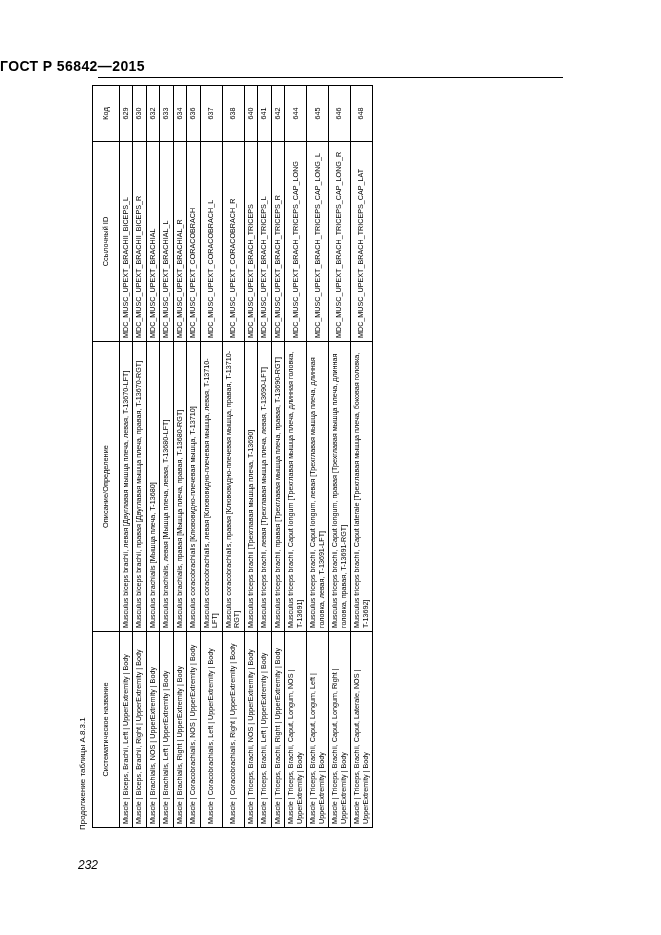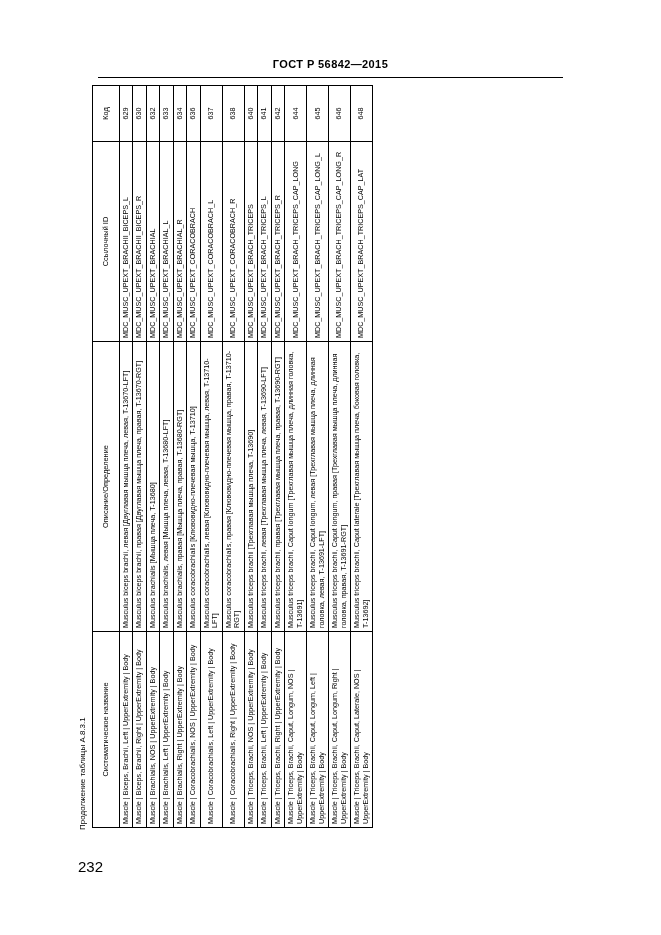--- a/index.html
+++ b/index.html
@@ -19,22 +19,21 @@
     position: absolute;
     left: 0; top: 0;
     width: 661px;
     height: 935px;
   }
   .std-header {
     position: absolute;
     left: 0;
     top: 58px;
     width: 661px;
-    text-align: center;
-    font-size: 11px;
+    font-size: 14px;
     font-weight: bold;
     letter-spacing: 0.4px;
   }
   .header-rule {
     position: absolute;
     left: 98px;
     top: 77px;
     width: 465px;
     height: 1px;
     background: #000;
@@ -45,21 +44,22 @@
     top: 830px;
     font-size: 8px;
     transform-origin: 0 0;
     transform: rotate(-90deg);
     white-space: nowrap;
   }
   .page-num {
     position: absolute;
     left: 78px;
     top: 858px;
-    font-size: 15px;
+    font-size: 12px;
+    font-style: italic;
   }
   
   .table-wrap {
     position: absolute;
     left: 92px;
     top: 86px;
     width: 742px;   
     height: 478px;  
     transform-origin: 0 0;
     transform: rotate(-90deg) translate(-742px, 0);

